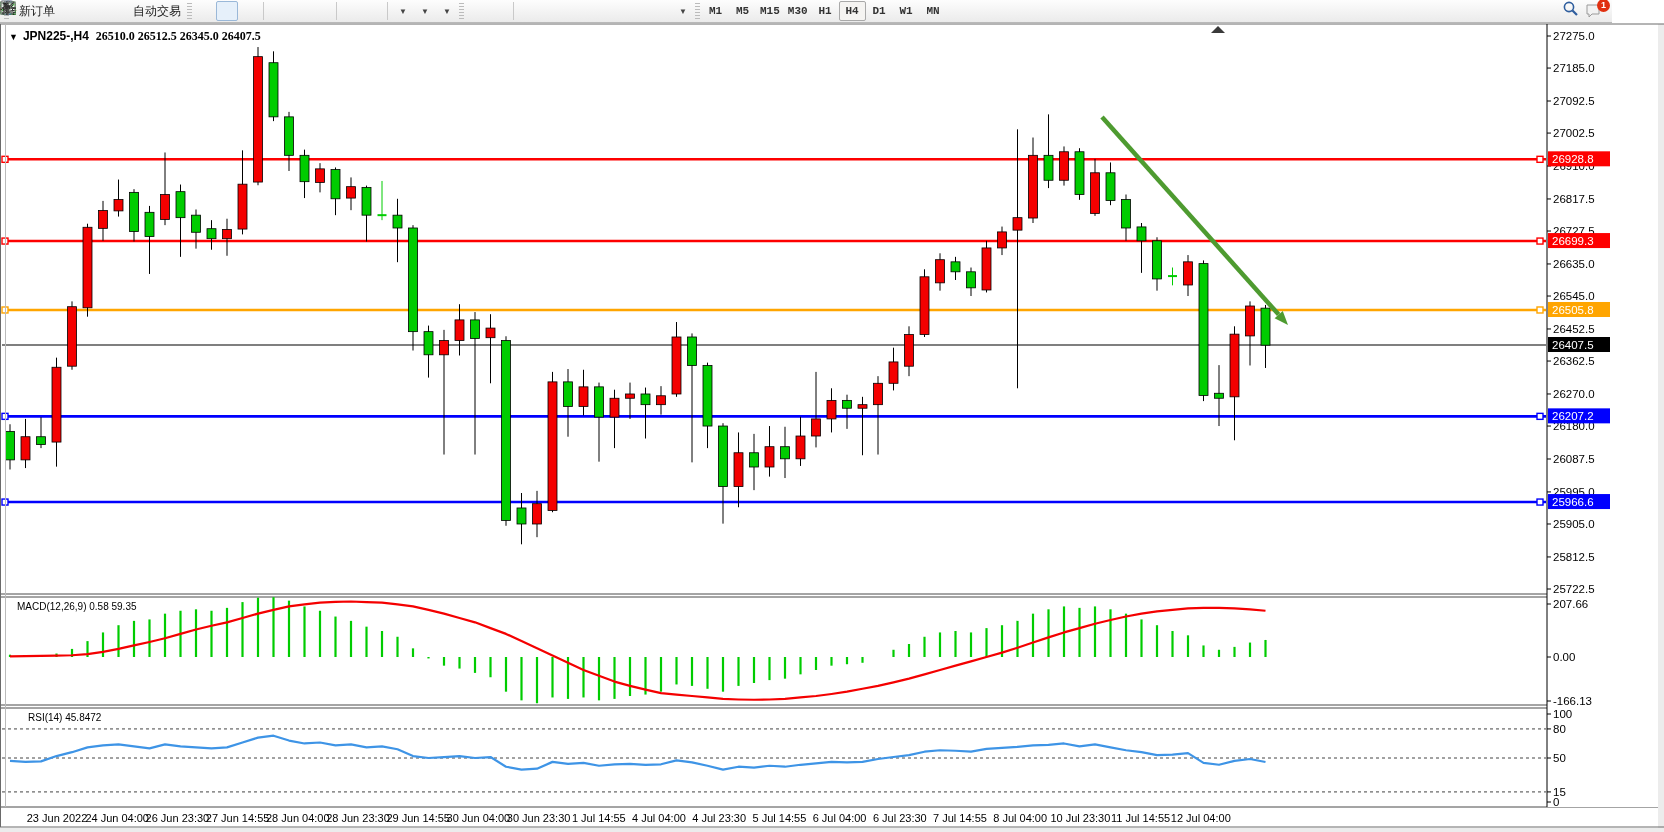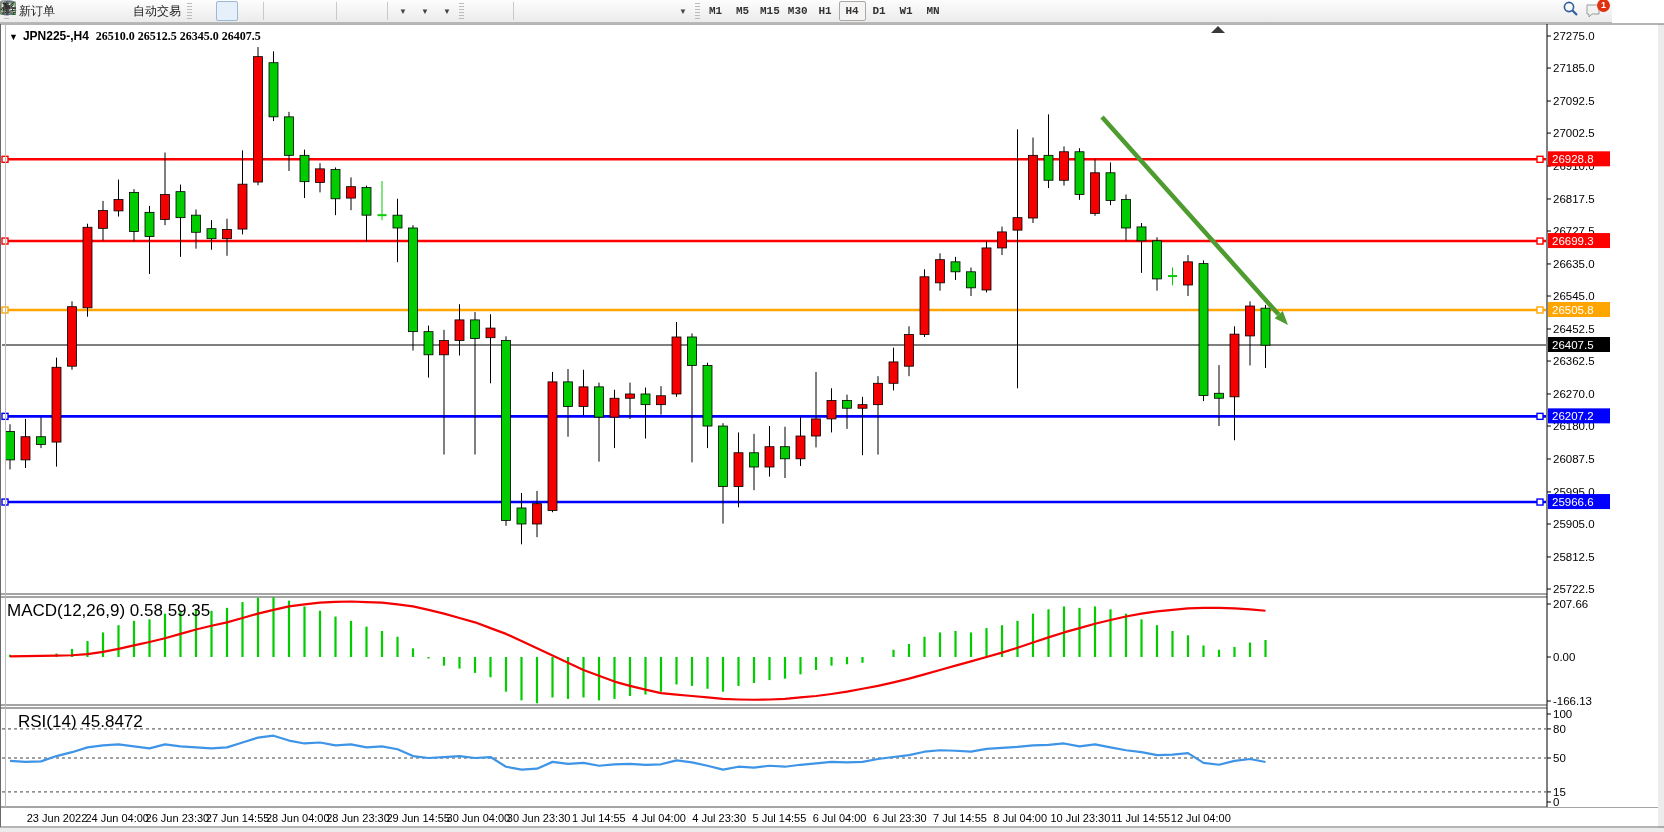--- a/index.html
+++ b/index.html
@@ -15,21 +15,21 @@
   .drop{font-size:8px;color:#444;margin-left:2px;}
   .tf{font-size:11px;font-weight:bold;color:#333;min-width:27px;font-family:Liberation Mono, monospace;}
   .tf.active{background:#f5f4f2;border:1px solid #a9a9a9;text-align:center;}
   .tool-right{position:absolute;right:6px;top:0;height:23px;display:flex;align-items:center;}
   .badge{position:absolute;right:-5px;top:-4px;background:#e03010;color:#fff;border-radius:8px;font-size:9px;min-width:13px;height:13px;line-height:13px;text-align:center;font-weight:bold;}
   
   .chart-window{position:absolute;left:0;top:23px;width:1664px;height:809px;background:#fff;}
   svg{position:absolute;left:0;top:0;}
   .chart-title{position:absolute;left:9px;top:6px;font-size:12px;font-weight:bold;color:#000;z-index:3;}
   .chart-title .tri{font-size:9px;margin-right:5px;font-weight:normal;}
-  .ind-label{position:absolute;left:7px;font-size:17px;color:#000;z-index:3;}
+  .ind-label{position:absolute;left:17px;font-size:10px;color:#000;z-index:3;}
 </style>
 </head>
 <body>
 
 <div class="screen">
 
   <div class="toolbar">
     <span class="grip"></span>
     <div class="tbtn">
       <svg width="15" height="15" viewBox="0 0 16 16">

